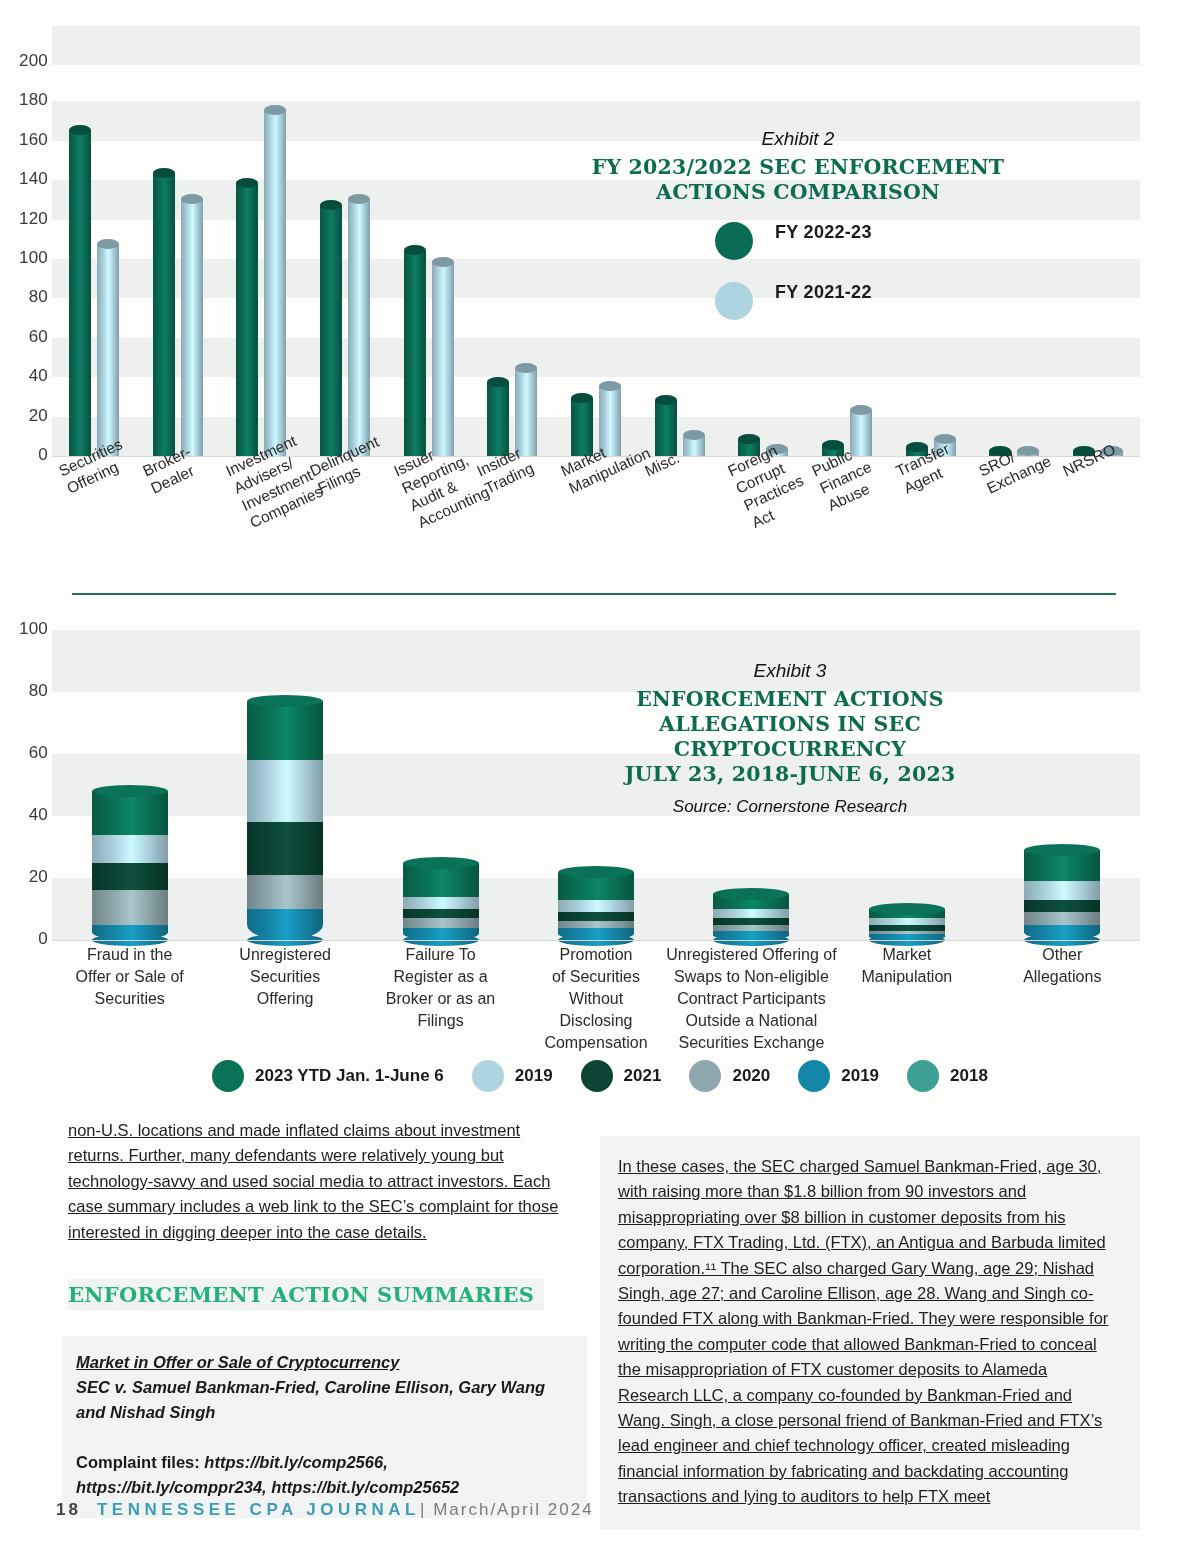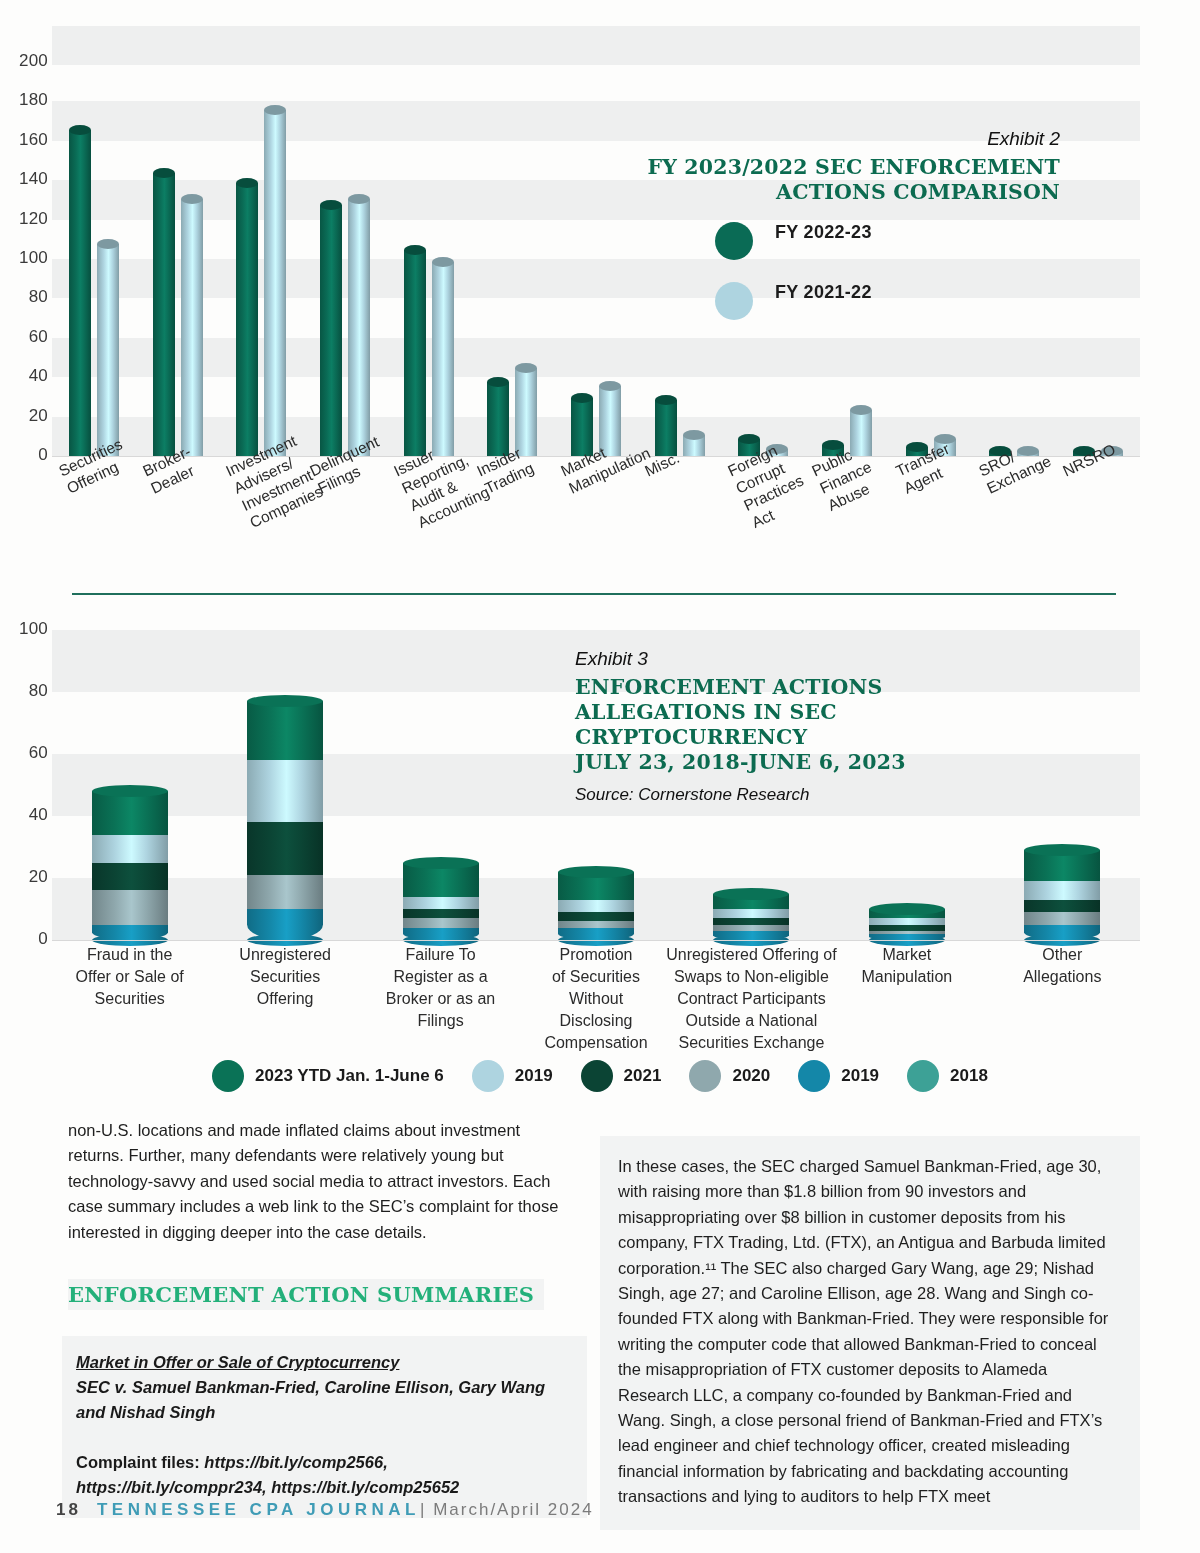--- a/index.html
+++ b/index.html
@@ -38,21 +38,21 @@
 
   .axisline2 { position:absolute; left:52px; top:456px; width:1088px; height:1px; background:#d8d8d8; }
 
   .xlabels2 { position:absolute; left:0; top:458px; width:1200px; height:125px; }
   .xlab2 {
     position:absolute; font-size:15.5px; color:#2b2b2b; line-height:1.22;
     transform:rotate(-25deg); transform-origin:left top;
     white-space:pre-line; text-align:left;
   }
 
-  .ex2-head { position:absolute; left:640px; top:128px; width:420px; text-align:right; }
+  .ex2-head { position:absolute; left:588px; top:128px; width:420px; text-align:center; }
   .exhibit-kicker { font-size:19px; font-style:italic; color:#111; margin-bottom:5px; }
   .exhibit-title {
     font-family:"DejaVu Serif", serif; font-weight:700;
     color:#0c6b50; font-size:20.5px; line-height:1.22; letter-spacing:.2px;
   }
 
   .legend2 { position:absolute; left:715px; top:222px; }
   .leg-row { display:flex; margin-bottom:22px; }
   .leg-dot { width:38px; height:38px; border-radius:50%; margin-right:22px; }
   .leg-txt { font-size:18px; font-weight:bold; color:#1b1b1b; letter-spacing:.3px; }
@@ -79,40 +79,40 @@
   }
 
   .axisline3 { position:absolute; left:52px; top:328px; width:1088px; height:1px; background:#d8d8d8; }
 
   .xlabels3 { position:absolute; left:0; top:332px; width:1200px; height:120px; }
   .xlab3 {
     position:absolute; font-size:16px; color:#2b2b2b; line-height:1.38;
     text-align:center; white-space:pre-line;
   }
 
-  .ex3-head { position:absolute; left:575px; top:36px; width:430px; }
+  .ex3-head { position:absolute; left:575px; top:48px; width:430px; text-align:center; }
   .src-note { font-size:17px; font-style:italic; color:#111; margin-top:10px; }
 
   .legend3 {
     position:absolute; left:0; top:448px; width:1200px;
     display:flex; justify-content:center; align-items:center;
   }
   .leg3-item { display:flex; align-items:center; margin:0 14px; }
   .leg3-dot { width:32px; height:32px; border-radius:50%; margin-right:11px; }
   .leg3-txt { font-size:17px; font-weight:bold; color:#1b1b1b; }
 
   
   .cols { position:absolute; left:0; top:1118px; width:1200px; height:380px; }
   .col-left { position:absolute; left:68px; top:0; width:510px; }
   .col-right {
     position:absolute; left:600px; top:18px; width:540px;
     background:#f2f3f3; padding:18px 22px 20px 18px;
   }
 
-  .bodytext { font-size:16.5px; line-height:1.54; color:#1e1e1e; }
+  .bodytext { font-size:16.5px; line-height:1.54; color:#1e1e1e;text-decoration:underline; }
 
   .summaries-head {
     margin-top:34px; margin-bottom:26px;
     font-family:"DejaVu Serif", serif; font-weight:700;
     font-size:21px; color:#23b07a; letter-spacing:.3px;
     background:#f2f3f3; display:inline-block; padding:3px 10px 3px 0;
   }
 
   .case-block { background:#f2f3f3; padding:14px 16px 18px 14px; width:525px; margin-left:-6px; }
   .case-title {

